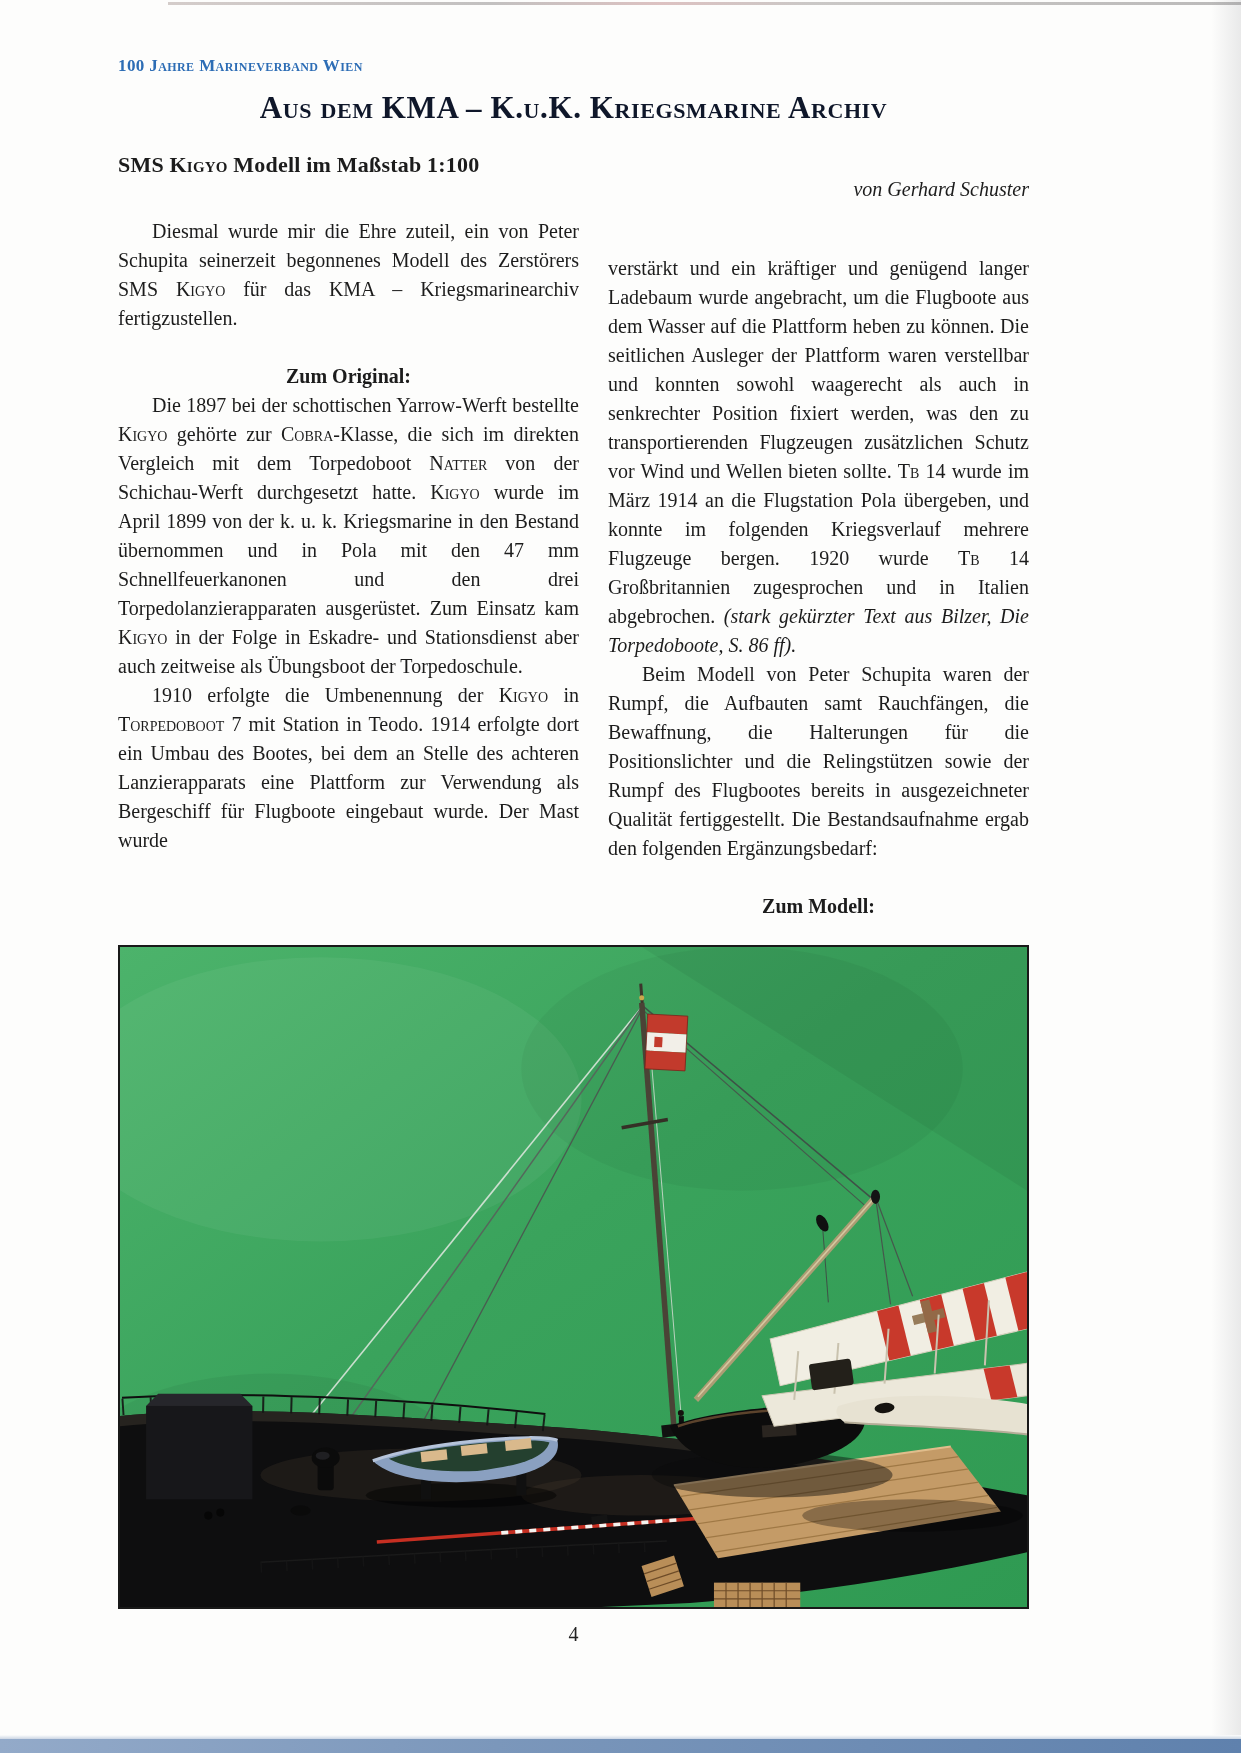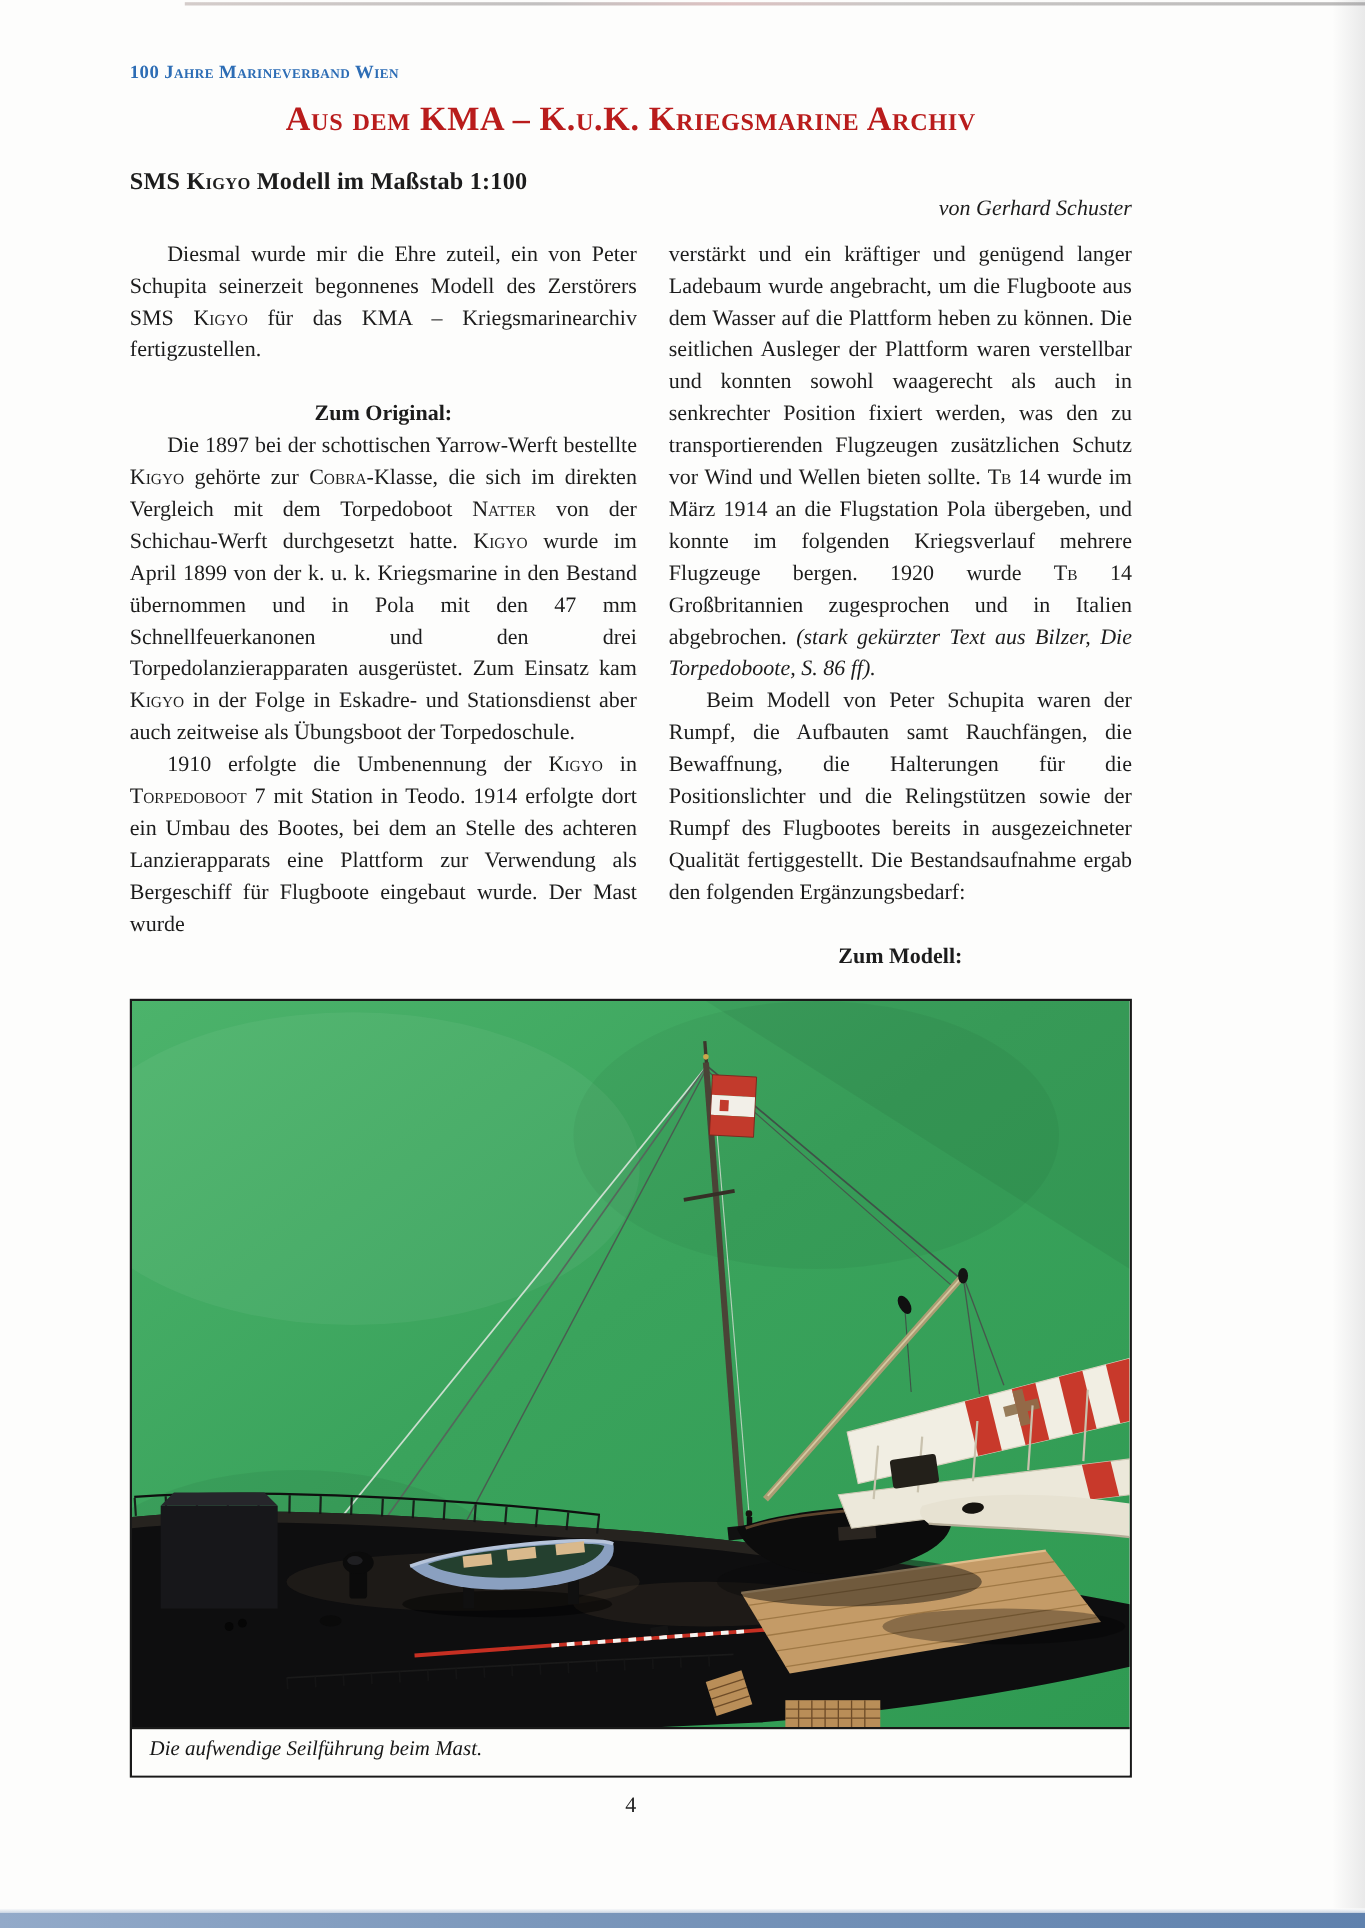--- a/index.html
+++ b/index.html
@@ -26,21 +26,21 @@
   
   .content{position:relative;margin:0 118px;width:911px;}
   .kicker{margin-top:56px;text-align:left;
     font-variant:small-caps;font-weight:600;font-size:17px;letter-spacing:.4px;}
   .title{margin-top:14px;text-align:center;
     font-variant:small-caps;font-weight:600;font-size:31px;letter-spacing:.6px;}
   .subtitle{margin-top:26px;font-size:22px;font-weight:700;letter-spacing:.2px;}
   .byline{text-align:right;font-style:italic;font-size:20px;}
   .columns{display:flex;justify-content:space-between;margin-top:16px;}
   .col-left{width:461px;}
-  .col-right{width:421px;}
+  .col-right{width:421px;margin-top:37px;}
   .para{margin:0;font-size:20px;line-height:29px;text-align:justify;}
   .para.indent{text-indent:34px;}
   .para.head{margin-top:29px;text-align:center;font-weight:bold;}
   .sc{font-variant:small-caps;}
   .it{font-style:italic;}
   
   .figure{margin-top:24px;width:907px;border:2px solid #191919;background:#fdfdfb;}
   .figure svg{display:block;}
   .figure-caption{border-top:2px solid #191919;height:44px;
     padding:7px 0 0 16px;box-sizing:border-box;
@@ -49,21 +49,21 @@
 </style>
 </head>
 <body>
 
 <div class="page">
   <div class="scan-top-line"></div>
   <div class="scan-right"></div>
 
   <div class="content">
     <div class="kicker" style="color:#2d6db5;">100 Jahre Marineverband Wien</div>
-    <div class="title" style="color:#b91c1c;">Aus dem KMA – K.u.K. Kriegsmarine Archiv</div>
+    <div class="title" style="color:#0f172a;">Aus dem KMA – K.u.K. Kriegsmarine Archiv</div>
     <div class="subtitle"><span>SMS </span><span class="sc">Kigyo</span><span> Modell im Maßstab 1:100</span></div>
     <div class="byline">von Gerhard Schuster</div>
 
     <div class="columns">
       <div class="col-left">
           <p class="para indent"><span>Diesmal wurde mir die Ehre zuteil, ein von Peter Schupita seinerzeit begonnenes Modell des Zerstörers SMS </span><span class="sc">Kigyo</span><span> für das KMA – Kriegsmarinearchiv fertigzustellen.</span></p>
           <p class="para head"><span>Zum Original:</span></p>
           <p class="para indent"><span>Die 1897 bei der schottischen Yarrow-Werft bestellte </span><span class="sc">Kigyo</span><span> gehörte zur </span><span class="sc">Cobra</span><span>-Klasse, die sich im direkten Vergleich mit dem Torpedoboot </span><span class="sc">Natter</span><span> von der Schichau-Werft durchgesetzt hatte. </span><span class="sc">Kigyo</span><span> wurde im April 1899 von der k. u. k. Kriegsmarine in den Bestand übernommen und in Pola mit den 47 mm Schnellfeuerkanonen und den drei Torpedolanzierapparaten ausgerüstet. Zum Einsatz kam </span><span class="sc">Kigyo</span><span> in der Folge in Eskadre- und Stationsdienst aber auch zeitweise als Übungsboot der Torpedoschule.</span></p>
           <p class="para indent"><span>1910 erfolgte die Umbenennung der </span><span class="sc">Kigyo</span><span> in </span><span class="sc">Torpedoboot</span><span> 7 mit Station in Teodo. 1914 erfolgte dort ein Umbau des Bootes, bei dem an Stelle des achteren Lanzierapparats eine Plattform zur Verwendung als Bergeschiff für Flugboote eingebaut wurde. Der Mast wurde</span></p>
         </div>
@@ -228,21 +228,20 @@
         <g>
           <rect x="592" y="626" width="86" height="24" fill="#b98e58"></rect>
           <path d="M592,634 h86 M592,642 h86 M604,626 v24 M616,626 v24 M628,626 v24 M640,626 v24 M652,626 v24 M664,626 v24" stroke="#6e4c28" stroke-width="1.2"></path>
         </g>
 
         <g transform="rotate(-18 540 620)">
           <rect x="524" y="604" width="34" height="32" fill="#b98e58"></rect>
           <path d="M524,612 h34 M524,620 h34 M524,628 h34" stroke="#6e4c28" stroke-width="1.2"></path>
         </g>
       </svg>
-      <div class="figure-caption">Die aufwendige Seilführung beim Mast.</div>
     </div>
 
     <div class="page-number">4</div>
   </div>
 
   <div class="scan-bottom-fade"></div>
   <div class="scan-bottom-strip"></div>
 </div>
 
 </body></html>

